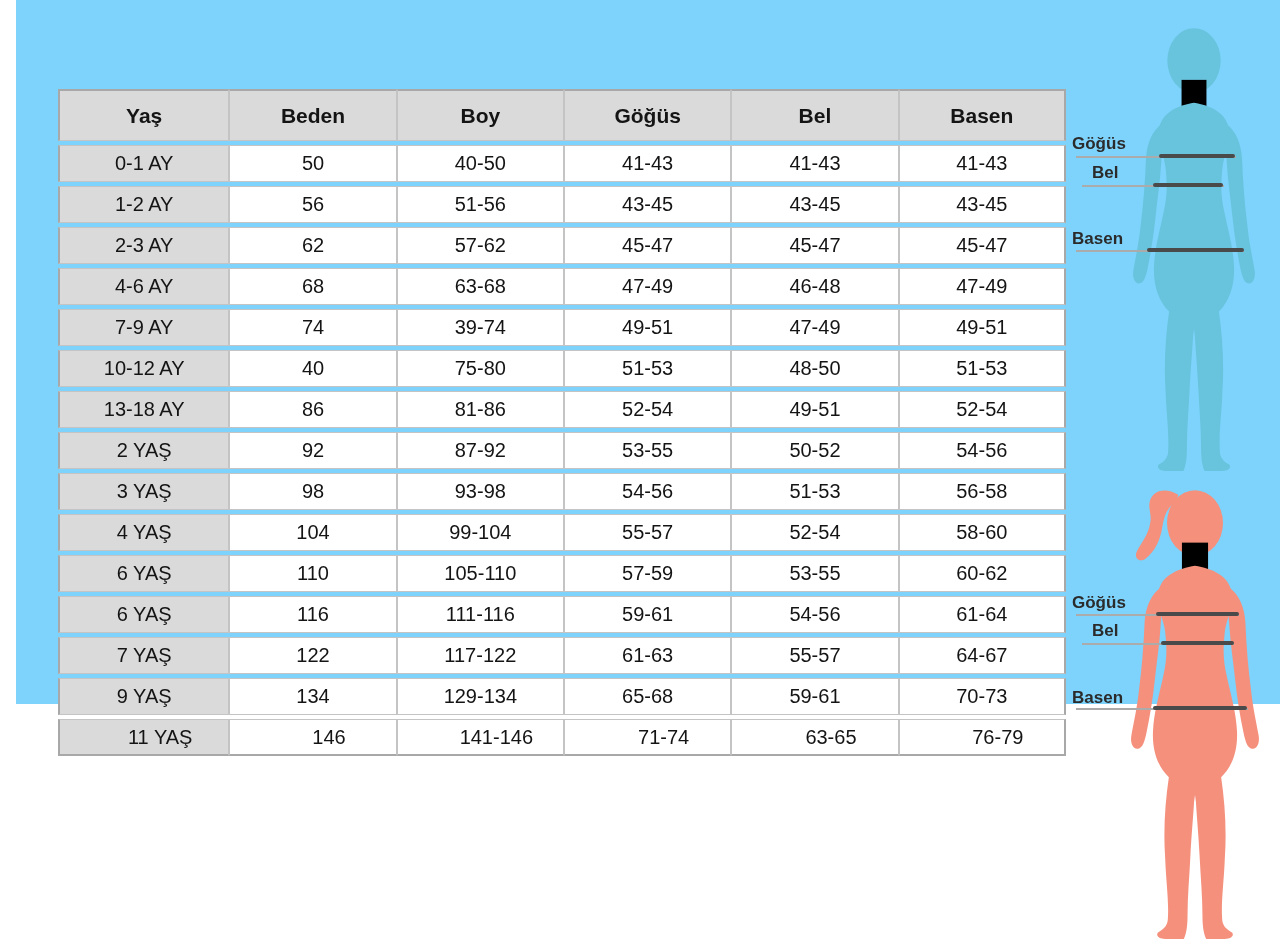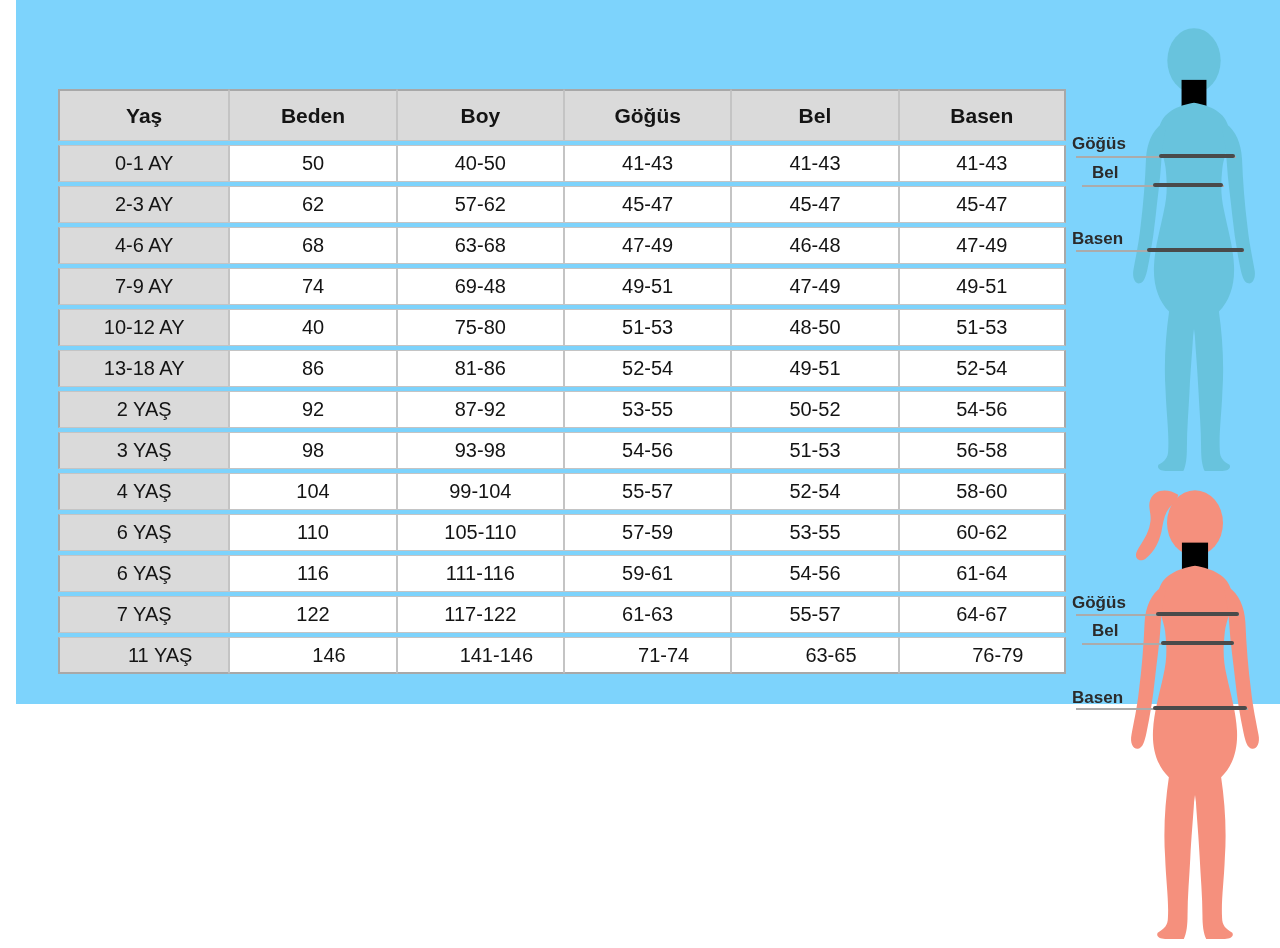--- a/index.html
+++ b/index.html
@@ -97,39 +97,47 @@
       <tbody>
           <tr>
             <td>0-1 AY</td>
             <td>50</td>
             <td>40-50</td>
             <td>41-43</td>
             <td>41-43</td>
             <td>41-43</td>
           </tr>
           <tr>
+            <td>1-2 AY</td>
+            <td>56</td>
+            <td>51-56</td>
+            <td>43-45</td>
+            <td>43-45</td>
+            <td>43-45</td>
+          </tr>
+          <tr>
             <td>2-3 AY</td>
             <td>62</td>
             <td>57-62</td>
             <td>45-47</td>
             <td>45-47</td>
             <td>45-47</td>
           </tr>
           <tr>
             <td>4-6 AY</td>
             <td>68</td>
             <td>63-68</td>
             <td>47-49</td>
             <td>46-48</td>
             <td>47-49</td>
           </tr>
           <tr>
             <td>7-9 AY</td>
             <td>74</td>
-            <td>69-48</td>
+            <td>39-74</td>
             <td>49-51</td>
             <td>47-49</td>
             <td>49-51</td>
           </tr>
           <tr>
             <td>10-12 AY</td>
             <td>40</td>
             <td>75-80</td>
             <td>51-53</td>
             <td>48-50</td>
@@ -183,20 +191,28 @@
             <td>54-56</td>
             <td>61-64</td>
           </tr>
           <tr>
             <td>7 YAŞ</td>
             <td>122</td>
             <td>117-122</td>
             <td>61-63</td>
             <td>55-57</td>
             <td>64-67</td>
+          </tr>
+          <tr>
+            <td>9 YAŞ</td>
+            <td>134</td>
+            <td>129-134</td>
+            <td>65-68</td>
+            <td>59-61</td>
+            <td>70-73</td>
           </tr>
           <tr>
             <td>11 YAŞ</td>
             <td>146</td>
             <td>141-146</td>
             <td>71-74</td>
             <td>63-65</td>
             <td>76-79</td>
           </tr>
         </tbody>

